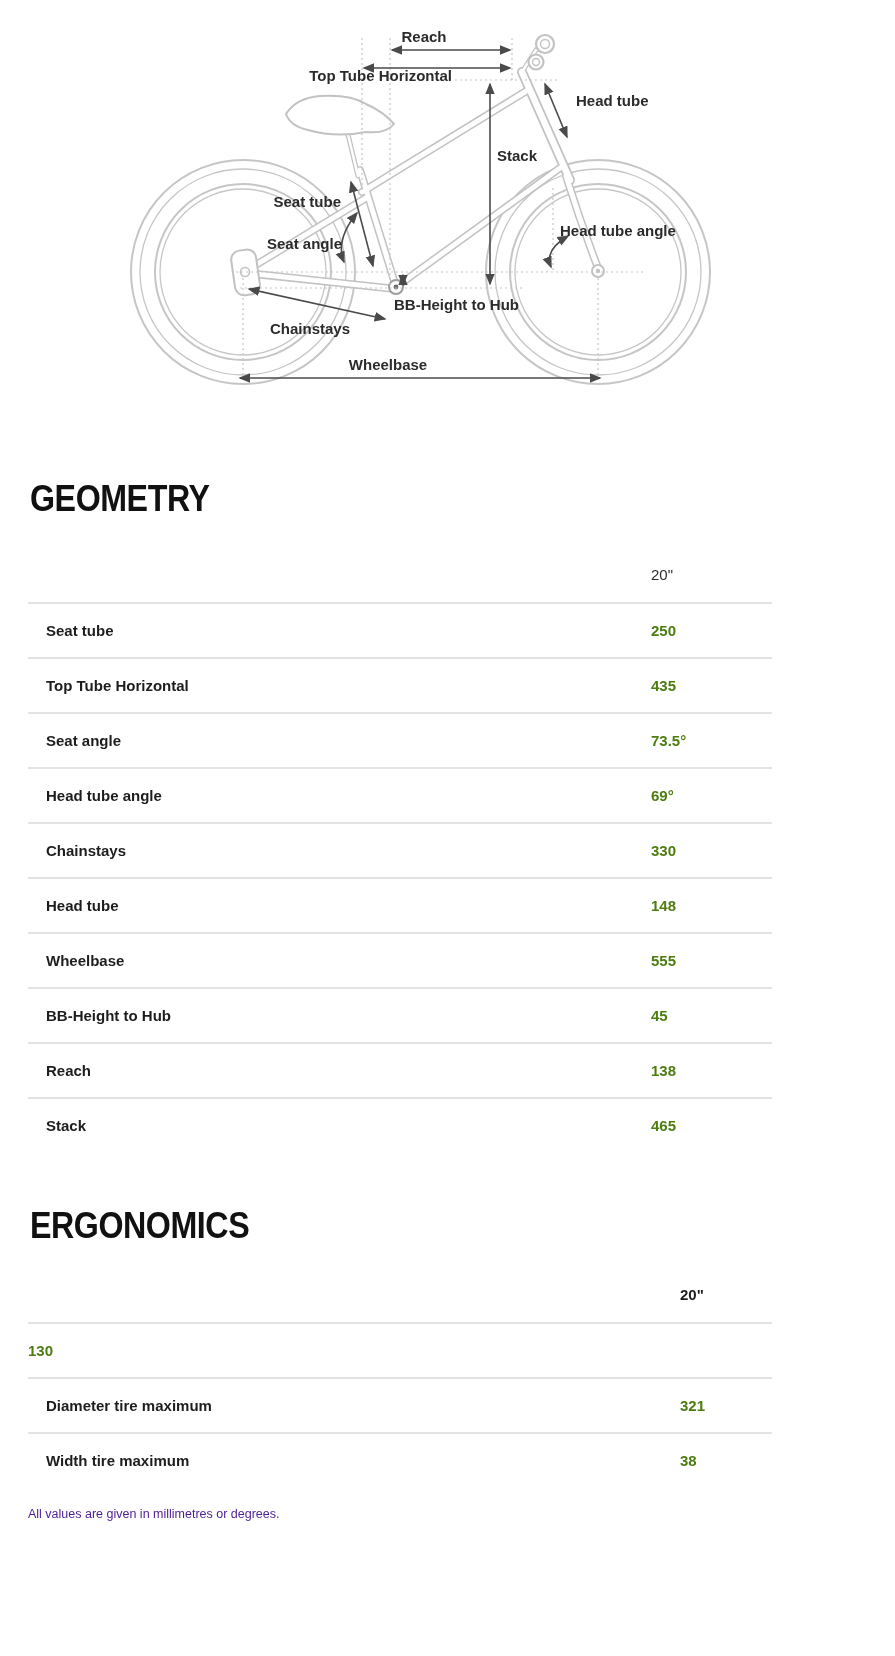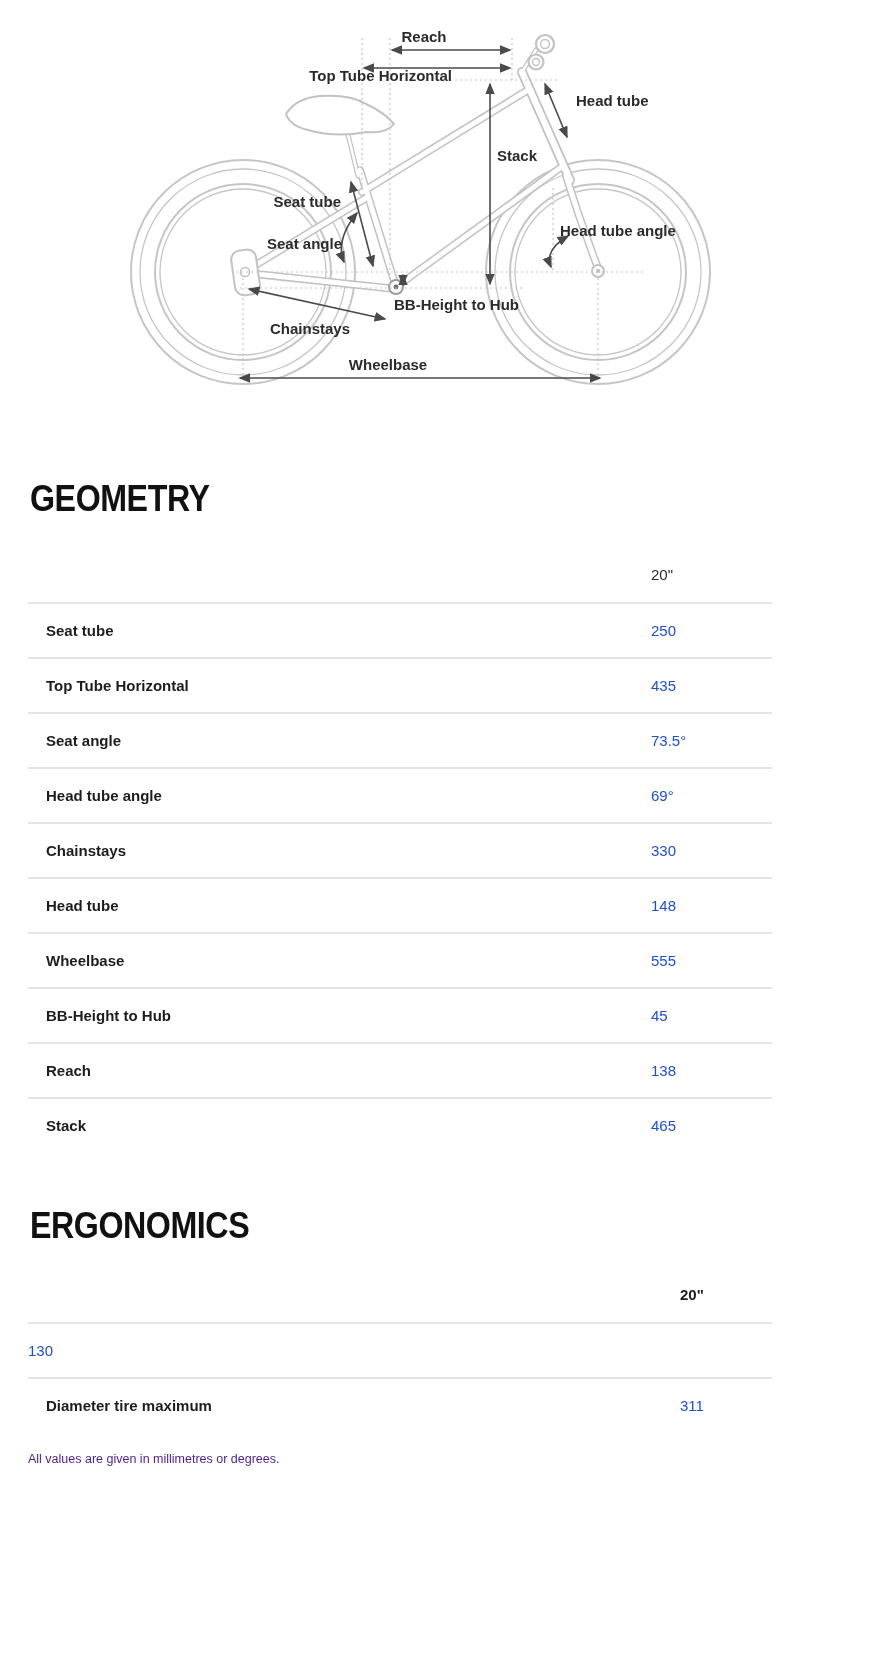--- a/index.html
+++ b/index.html
@@ -25,21 +25,21 @@
   .spec-table.ergo { margin-top:22px; }
 
   .thead, .trow { display:grid; align-items:center; }
   .geo  .thead, .geo  .trow { grid-template-columns:623px 1fr; }
   .ergo .thead, .ergo .trow { grid-template-columns:652px 1fr; }
 
   .thead { height:56px; }
   .trow  { height:53px; border-top:2px solid #e3e3e3; }
 
   .tlabel { font-size:15px; font-weight:700; padding-left:18px; color:#1d1d1d; }
-  .tvalue { font-size:15px; font-weight:400; color:#1d4ed8; }
+  .tvalue { font-size:15px; font-weight:700; color:#4d7c0f; }
   .geo  .thead .tvalue { font-weight:400; color:#2e2e2e; }
   .ergo .thead .tvalue { font-weight:700; color:#1d1d1d; }
 
   .footer-note { margin:20px 0 0 28px; font-size:12.5px; color:#4c1d95; }
 </style>
 </head>
 <body>
 
 <div class="page">
 
@@ -205,19 +205,23 @@
   <div class="spec-table ergo">
     <div class="thead">
       <div class="tlabel"></div>
       <div class="tvalue">20"</div>
     </div>
     <div class="trow">
       <div class="tvalue">130</div>
     </div>
     <div class="trow">
       <div class="tlabel">Diameter tire maximum</div>
-      <div class="tvalue">311</div>
+      <div class="tvalue">321</div>
+    </div>
+    <div class="trow">
+      <div class="tlabel">Width tire maximum</div>
+      <div class="tvalue">38</div>
     </div>
   </div>
 
   <div class="footer-note">All values are given in millimetres or degrees.</div>
 
 </div>
 
 </body></html>

